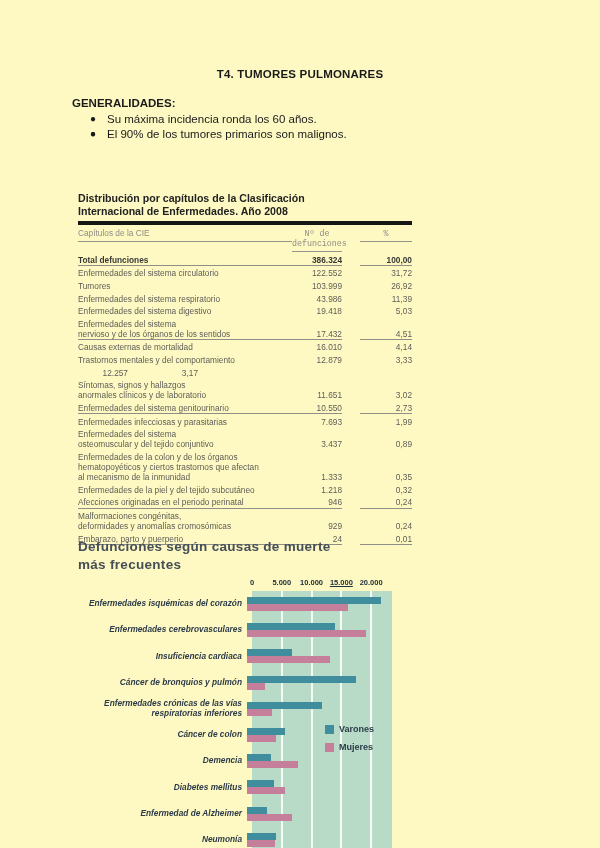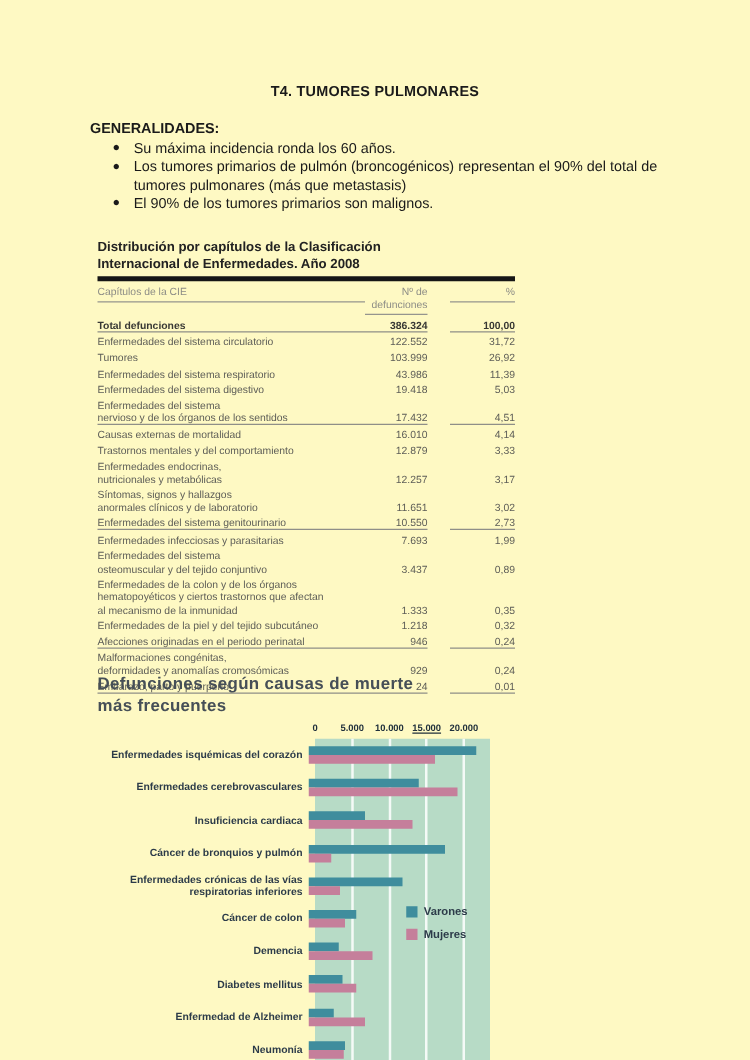--- a/index.html
+++ b/index.html
@@ -24,61 +24,61 @@
   .table-title{
     font-size:10.6px;font-weight:bold;line-height:13px;color:#222;
     white-space:pre-line;border-bottom:4px solid #161616;padding-bottom:3px;
   }
   .thead{display:flex;align-items:flex-start;padding:4px 0 2px 0;color:#8d8d86;font-size:8.3px;line-height:9.8px;}
   .trow{display:flex;align-items:flex-end;font-size:8.3px;line-height:10.2px;color:#5d5d57;padding:1.2px 0;}
   .trow.bold{font-weight:bold;color:#383834;}
   .c-name{flex:1;white-space:pre-line;}
   .c-num{width:50px;text-align:right;white-space:pre-line;}
   .c-pct{width:52px;text-align:right;margin-left:18px;}
-  .thead .c-num,.thead .c-pct{text-align:right;}
+  .thead .c-num,.thead .c-pct{text-align:center;font-family:Liberation Mono, monospace;}
   .thead .c-name,.thead .c-num,.thead .c-pct{border-bottom:1px solid #95958e;padding-bottom:2px;}
   .trow.rule .c-name,.trow.rule .c-num,.trow.rule .c-pct{border-bottom:1px solid #8f8f88;}
   
   .chart-block{position:absolute;left:78px;top:538px;width:314px;}
   .chart-title{
     font-size:13.5px;font-weight:600;color:#464f57;line-height:17.5px;
     letter-spacing:.3px;white-space:pre-line;
   }
   .axis-ticks{position:relative;height:13px;margin-top:5px;}
   .axis-ticks .tick{
     position:absolute;transform:translateX(-50%);
     font-size:7.5px;font-weight:bold;color:#20303c;white-space:nowrap;
   }
   .plot-wrap{position:relative;width:314px;}
   .plot-bg{position:absolute;left:174px;top:0;width:140px;height:100%;}
   .gridline{position:absolute;top:0;bottom:0;width:2px;background:rgba(255,255,255,.85);}
   .chart-rows{position:relative;z-index:1;}
   .crow{display:flex;align-items:center;min-height:20.2px;padding:3px 0;}
   .clabel{
     width:169px;padding-right:5px;box-sizing:border-box;text-align:right;
-    font-size:8.3px;font-weight:bold;color:#2c3b49;line-height:9.6px;white-space:pre-line;
+    font-size:8.3px;font-weight:bold;color:#2c3b49;line-height:9.6px;white-space:pre-line;font-style:italic;
   }
   .cbars{width:140px;}
   .bar{height:7px;}
   .legend{position:absolute;z-index:2;left:247px;top:133px;}
   .legend-item{display:flex;align-items:center;margin-bottom:8px;font-size:9px;font-weight:bold;color:#2c3b49;}
   .swatch{width:9px;height:9px;margin-right:5px;}
 </style>
 </head>
 <body>
 
 <div class="page">
 
   <div class="doc-title">T4. TUMORES PULMONARES</div>
 
   <div class="section-heading">GENERALIDADES:</div>
 
   <div class="bullets">
       <div class="bullet"><span class="dot">●</span><span>Su máxima incidencia ronda los 60 años.</span></div>
-      <div class="bullet"><span class="dot">●</span><span>Los tumores primarios de pulmón (broncogénicos) representan el 90% del total de tumores pulmonares (más que metastasis)</span></div>
+      <div class="bullet"><span class="dot">●</span></div>
       <div class="bullet"><span class="dot">●</span><span>El 90% de los tumores primarios son malignos.</span></div>
     </div>
 
   <div class="table-block">
     <div class="table-title">Distribución por capítulos de la Clasificación
 Internacional de Enfermedades. Año 2008</div>
     <div class="thead">
       <div class="c-name">Capítulos de la CIE</div>
       <div class="c-num">Nº de
 defunciones</div>
@@ -120,22 +120,20 @@
           <div class="c-name">Causas externas de mortalidad</div>
           <div class="c-num">16.010</div>
           <div class="c-pct">4,14</div>
         </div>
         <div class="trow">
           <div class="c-name">Trastornos mentales y del comportamiento</div>
           <div class="c-num">12.879</div>
           <div class="c-pct">3,33</div>
         </div>
         <div class="trow">
-          <div class="c-name">Enfermedades endocrinas,
-nutricionales y metabólicas</div>
           <div class="c-num">12.257</div>
           <div class="c-pct">3,17</div>
         </div>
         <div class="trow">
           <div class="c-name">Síntomas, signos y hallazgos
 anormales clínicos y de laboratorio</div>
           <div class="c-num">11.651</div>
           <div class="c-pct">3,02</div>
         </div>
         <div class="trow rule">

